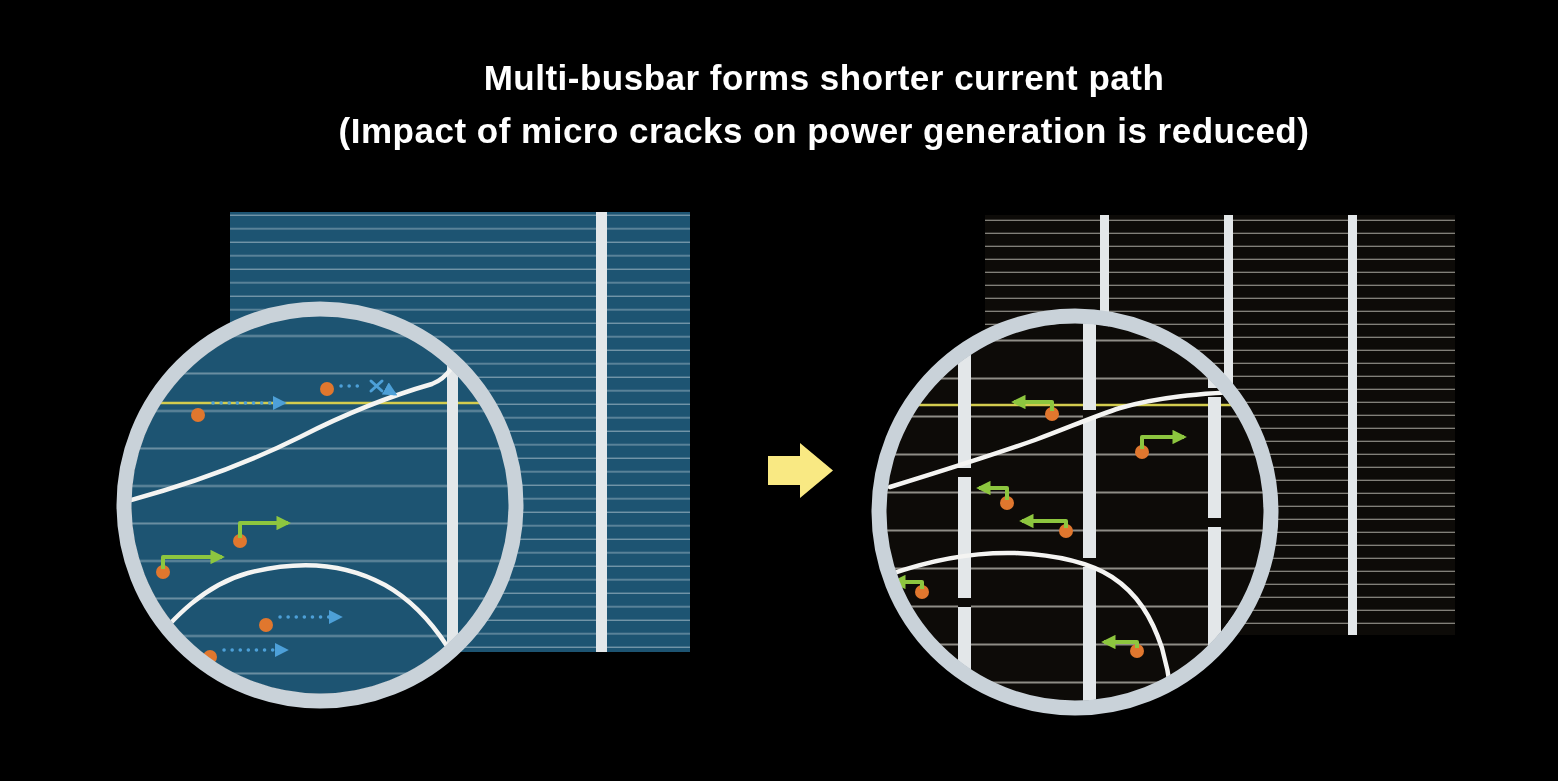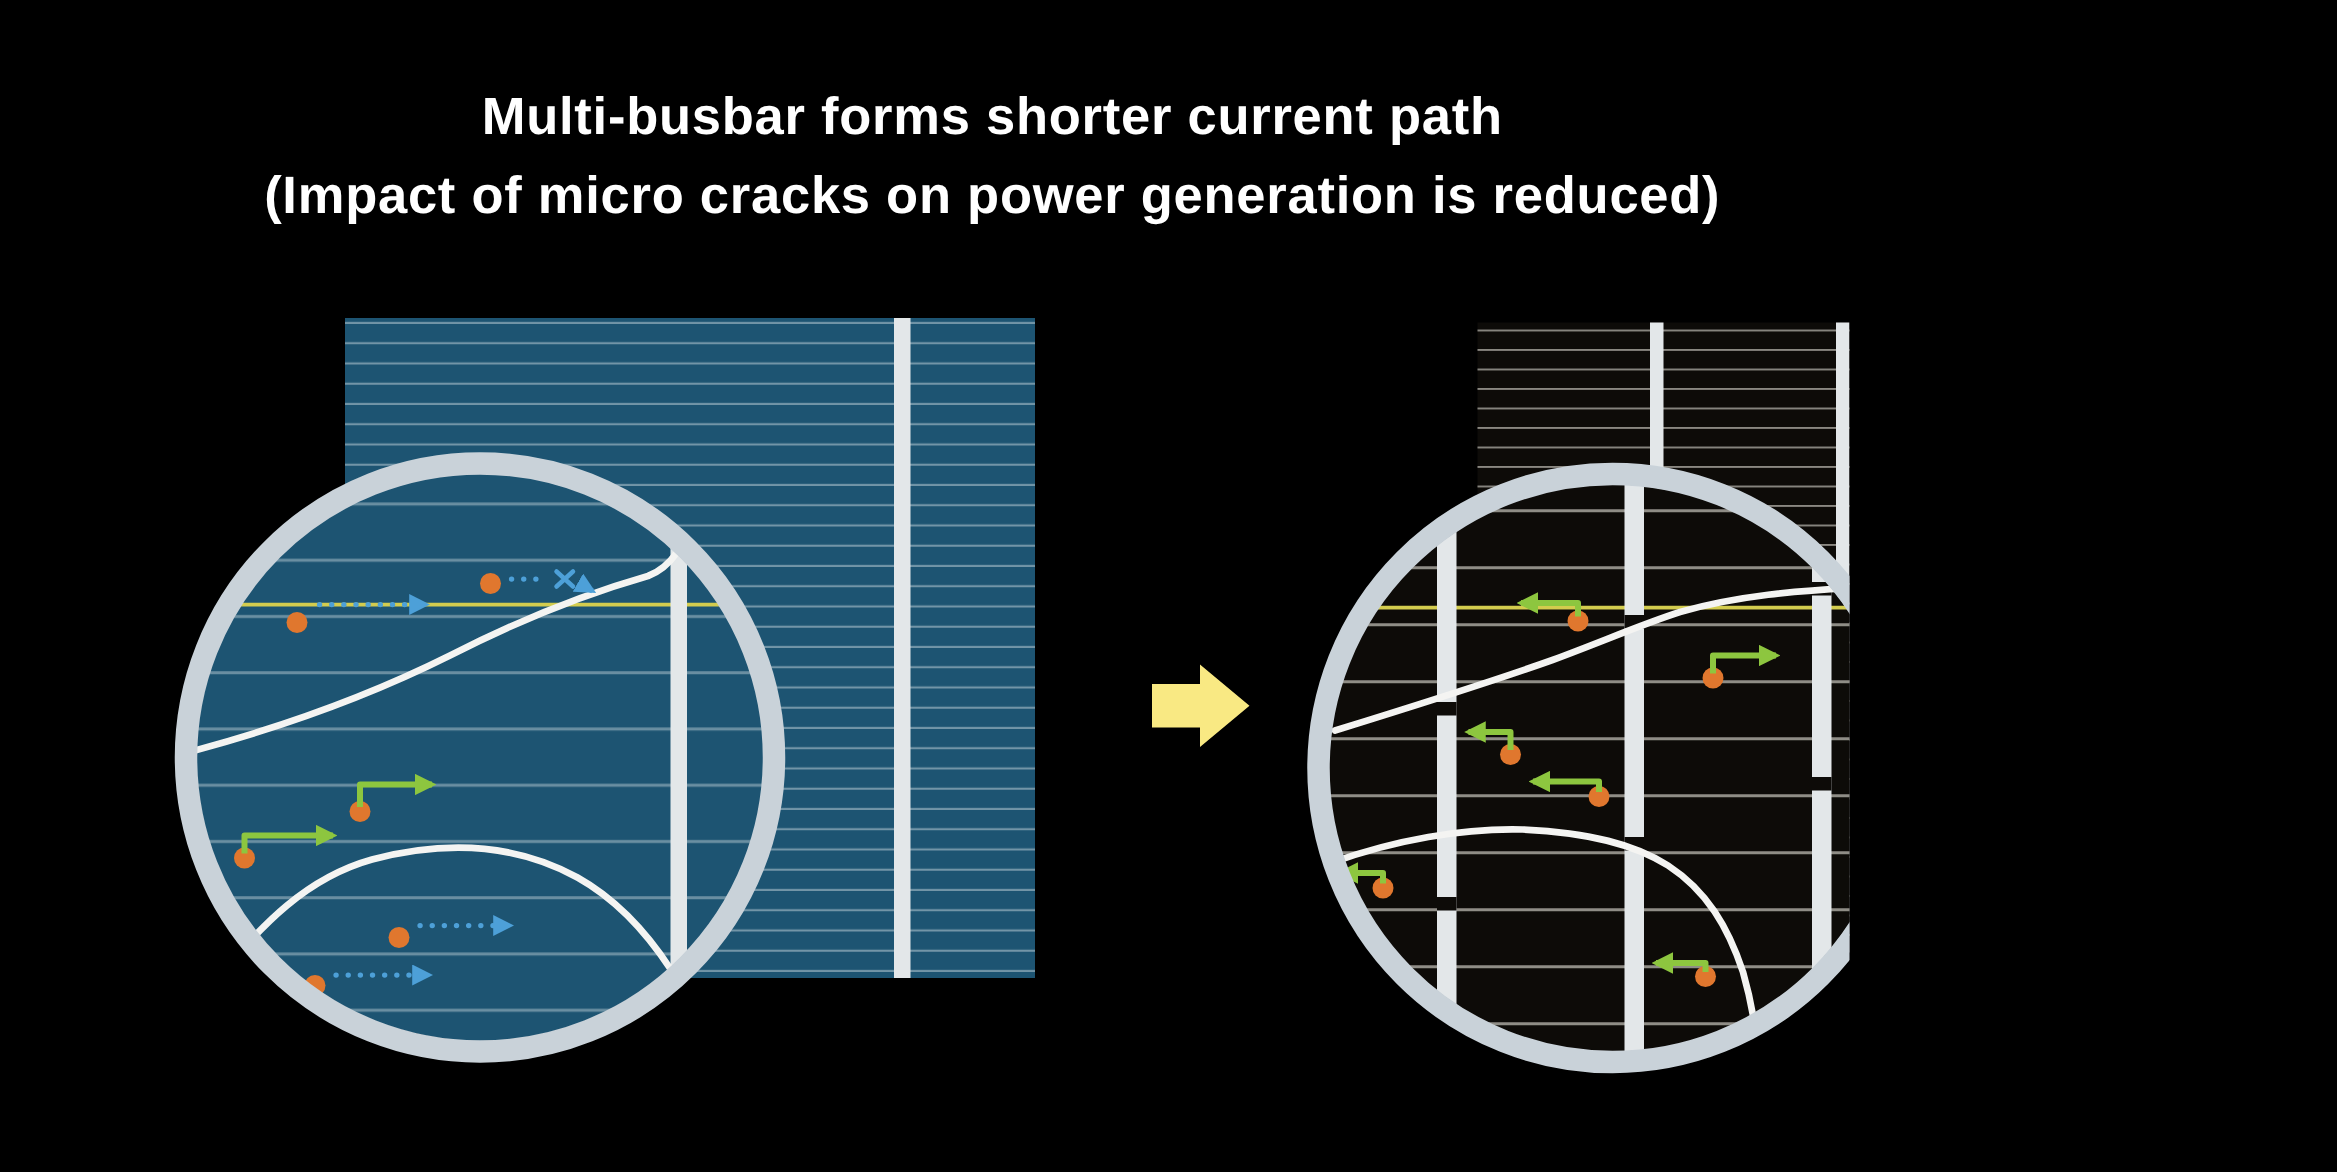--- a/index.html
+++ b/index.html
@@ -2,21 +2,21 @@
 <html style="--background: #000000; --title-text: #ffffff; --cell-blue: #1d5472; --finger-blue: #b7c9d2; --cell-black: #0d0b08; --finger-black: #a6a39d; --busbar: #e3e7e9; --ring: #c9d2d9; --crack: #f4f4f2; --highlight-line: #d3cc4e; --electron-orange: #e0772e; --arrow-green: #8dc63f; --arrow-blue: #4da0d8; --transition-arrow: #f9e983;"><head>
 <meta charset="utf-8">
 <style>
   html, body { margin: 0; padding: 0; }
   body {
     background: var(--background, #000);
     font-family: "Liberation Sans", sans-serif;
   }
   .stage {
     position: relative;
-    width: 1233px;
+    width: 1558px;
     height: 781px;
     background: var(--background, #000);
     overflow: hidden;
   }
   .title-block {
     position: absolute;
     top: 52px;
     left: 0;
     right: 0;
     text-align: center;

